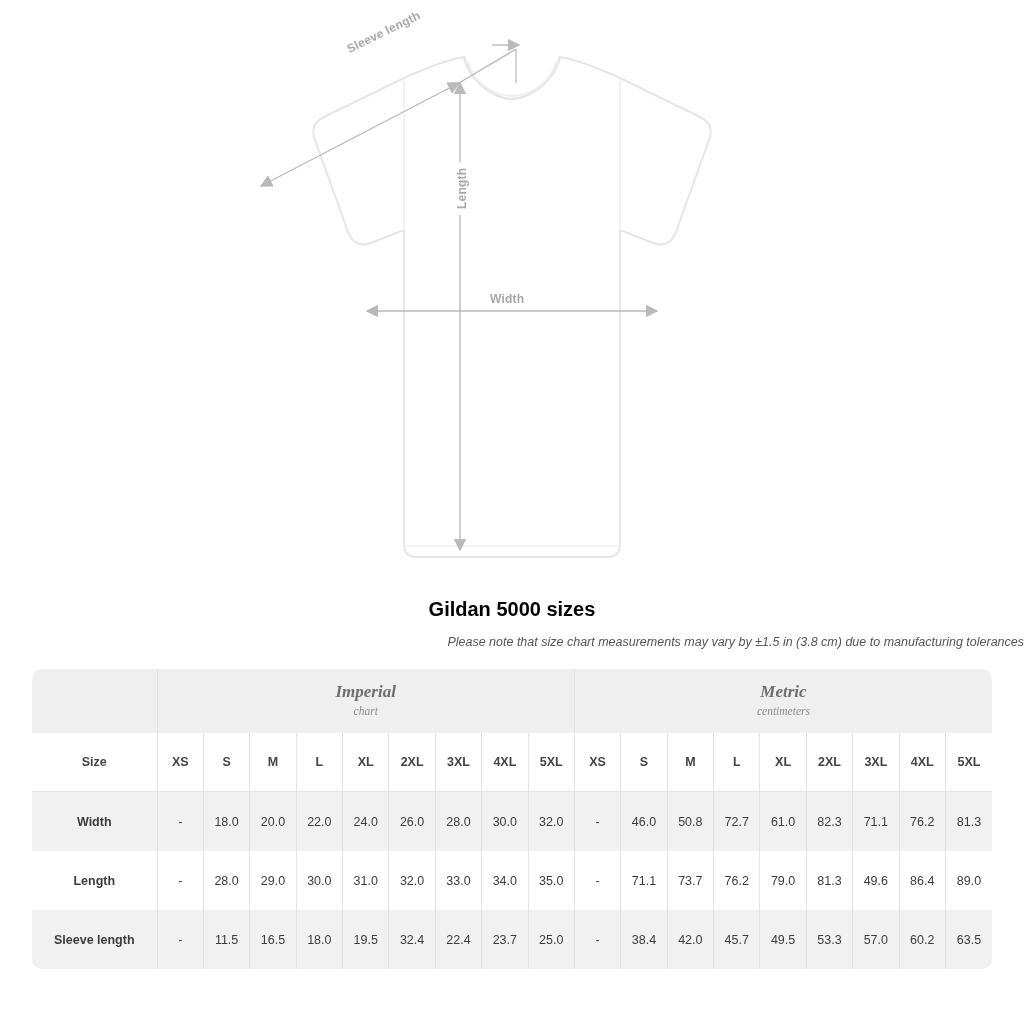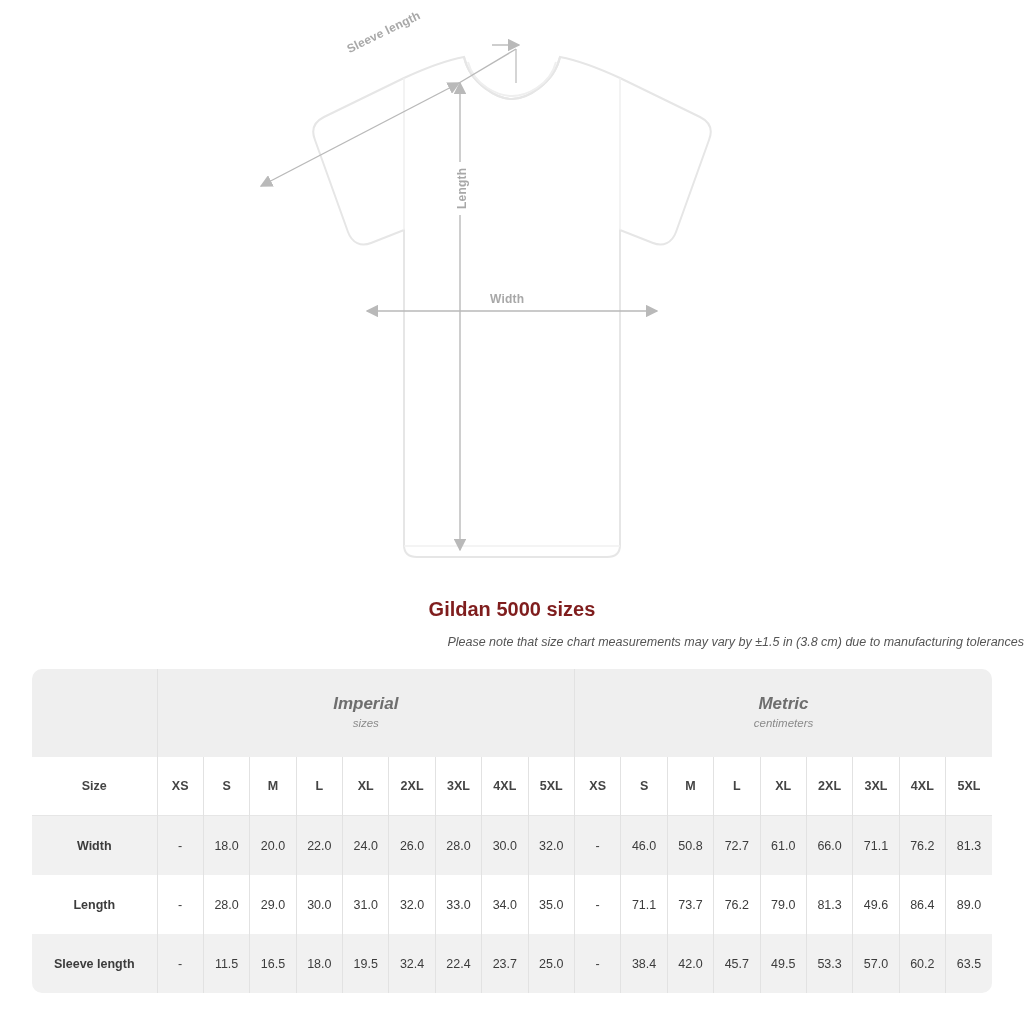--- a/index.html
+++ b/index.html
@@ -65,21 +65,21 @@
   }
 
   
   .heading-block {
     text-align: center;
     margin-top: 18px;
   }
   .chart-title {
     font-size: 20px;
     font-weight: bold;
-    color: #7f1d1d;
+    color: #000000;
     margin: 14px;
   }
   .chart-note {
     font-size: 12.5px;
     font-style: italic;
     color: #555555;
     margin: 12px 0 0 0;
     text-align: right;
   }
 
@@ -97,22 +97,23 @@
   }
   table.size-table td, table.size-table th {
     text-align: center;
     vertical-align: middle;
     border: none;
     padding: 0;
   }
 
   
   .sys-row td {
-    height: 88px;
+    height: 64px;
     background: #efefef;
+    font-family: Liberation Serif, serif;
   }
   .sys-row td.sys-blank {
     background: #efefef;
   }
   .sys-name {
     font-size: 17px;
     font-style: italic;
     font-weight: bold;
     color: #6e6e6e;
     line-height: 1.25;
@@ -253,21 +254,21 @@
           <col class="col-cell">
           <col class="col-cell">
           <col class="col-cell">
           <col class="col-cell">
       </colgroup>
       <tbody>
         <tr class="sys-row">
           <td class="sys-blank"></td>
           <td colspan="9" class="vline">
             <div class="sys-name">Imperial</div>
-            <div class="sys-unit">sizes</div>
+            <div class="sys-unit">chart</div>
           </td>
           <td colspan="9" class="vline">
             <div class="sys-name">Metric</div>
             <div class="sys-unit">centimeters</div>
           </td>
         </tr>
 
         <tr class="size-row">
           <td class="rowhead">Size</td>
 
@@ -301,21 +302,21 @@
           <td class="vline hline-top">24.0</td>
           <td class="vline hline-top">26.0</td>
           <td class="vline hline-top">28.0</td>
           <td class="vline hline-top">30.0</td>
           <td class="vline hline-top">32.0</td>
           <td class="vline hline-top">-</td>
           <td class="vline hline-top">46.0</td>
           <td class="vline hline-top">50.8</td>
           <td class="vline hline-top">72.7</td>
           <td class="vline hline-top">61.0</td>
-          <td class="vline hline-top">66.0</td>
+          <td class="vline hline-top">82.3</td>
           <td class="vline hline-top">71.1</td>
           <td class="vline hline-top">76.2</td>
           <td class="vline hline-top">81.3</td>
         </tr>
 
         <tr class="data-row plain">
           <td class="rowhead">Length</td>
           <td class="vline">-</td>
           <td class="vline">28.0</td>
           <td class="vline">29.0</td>

